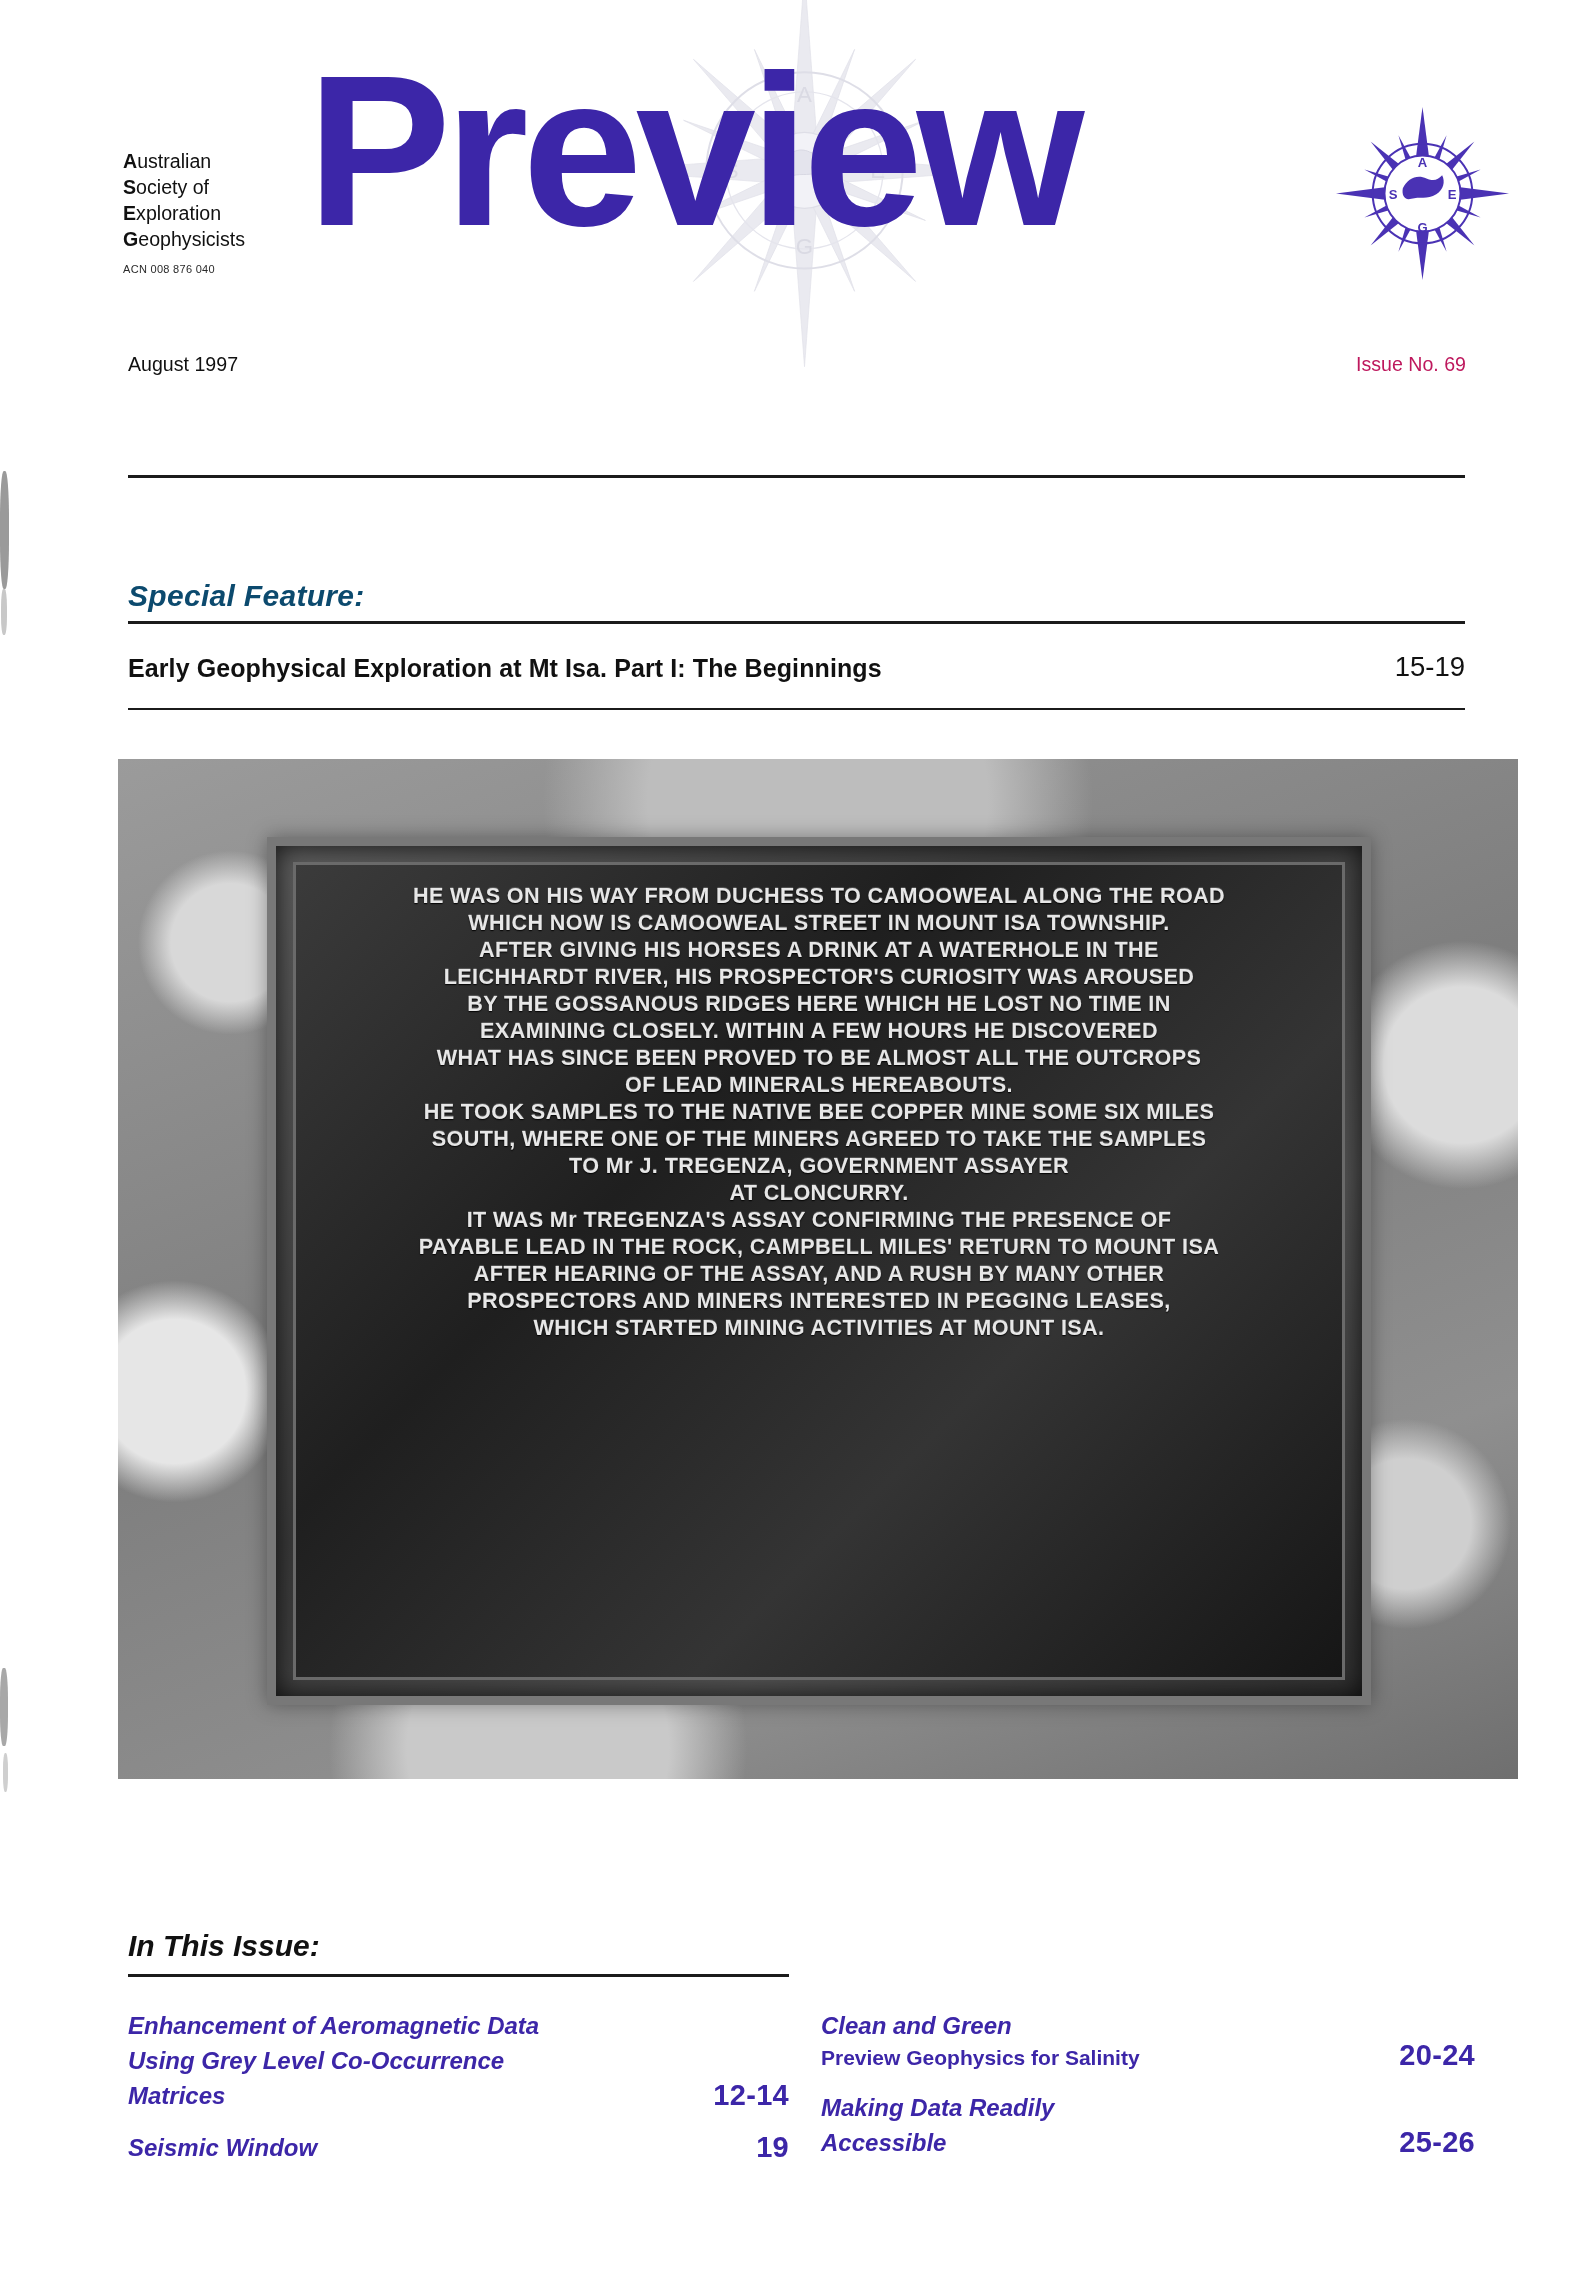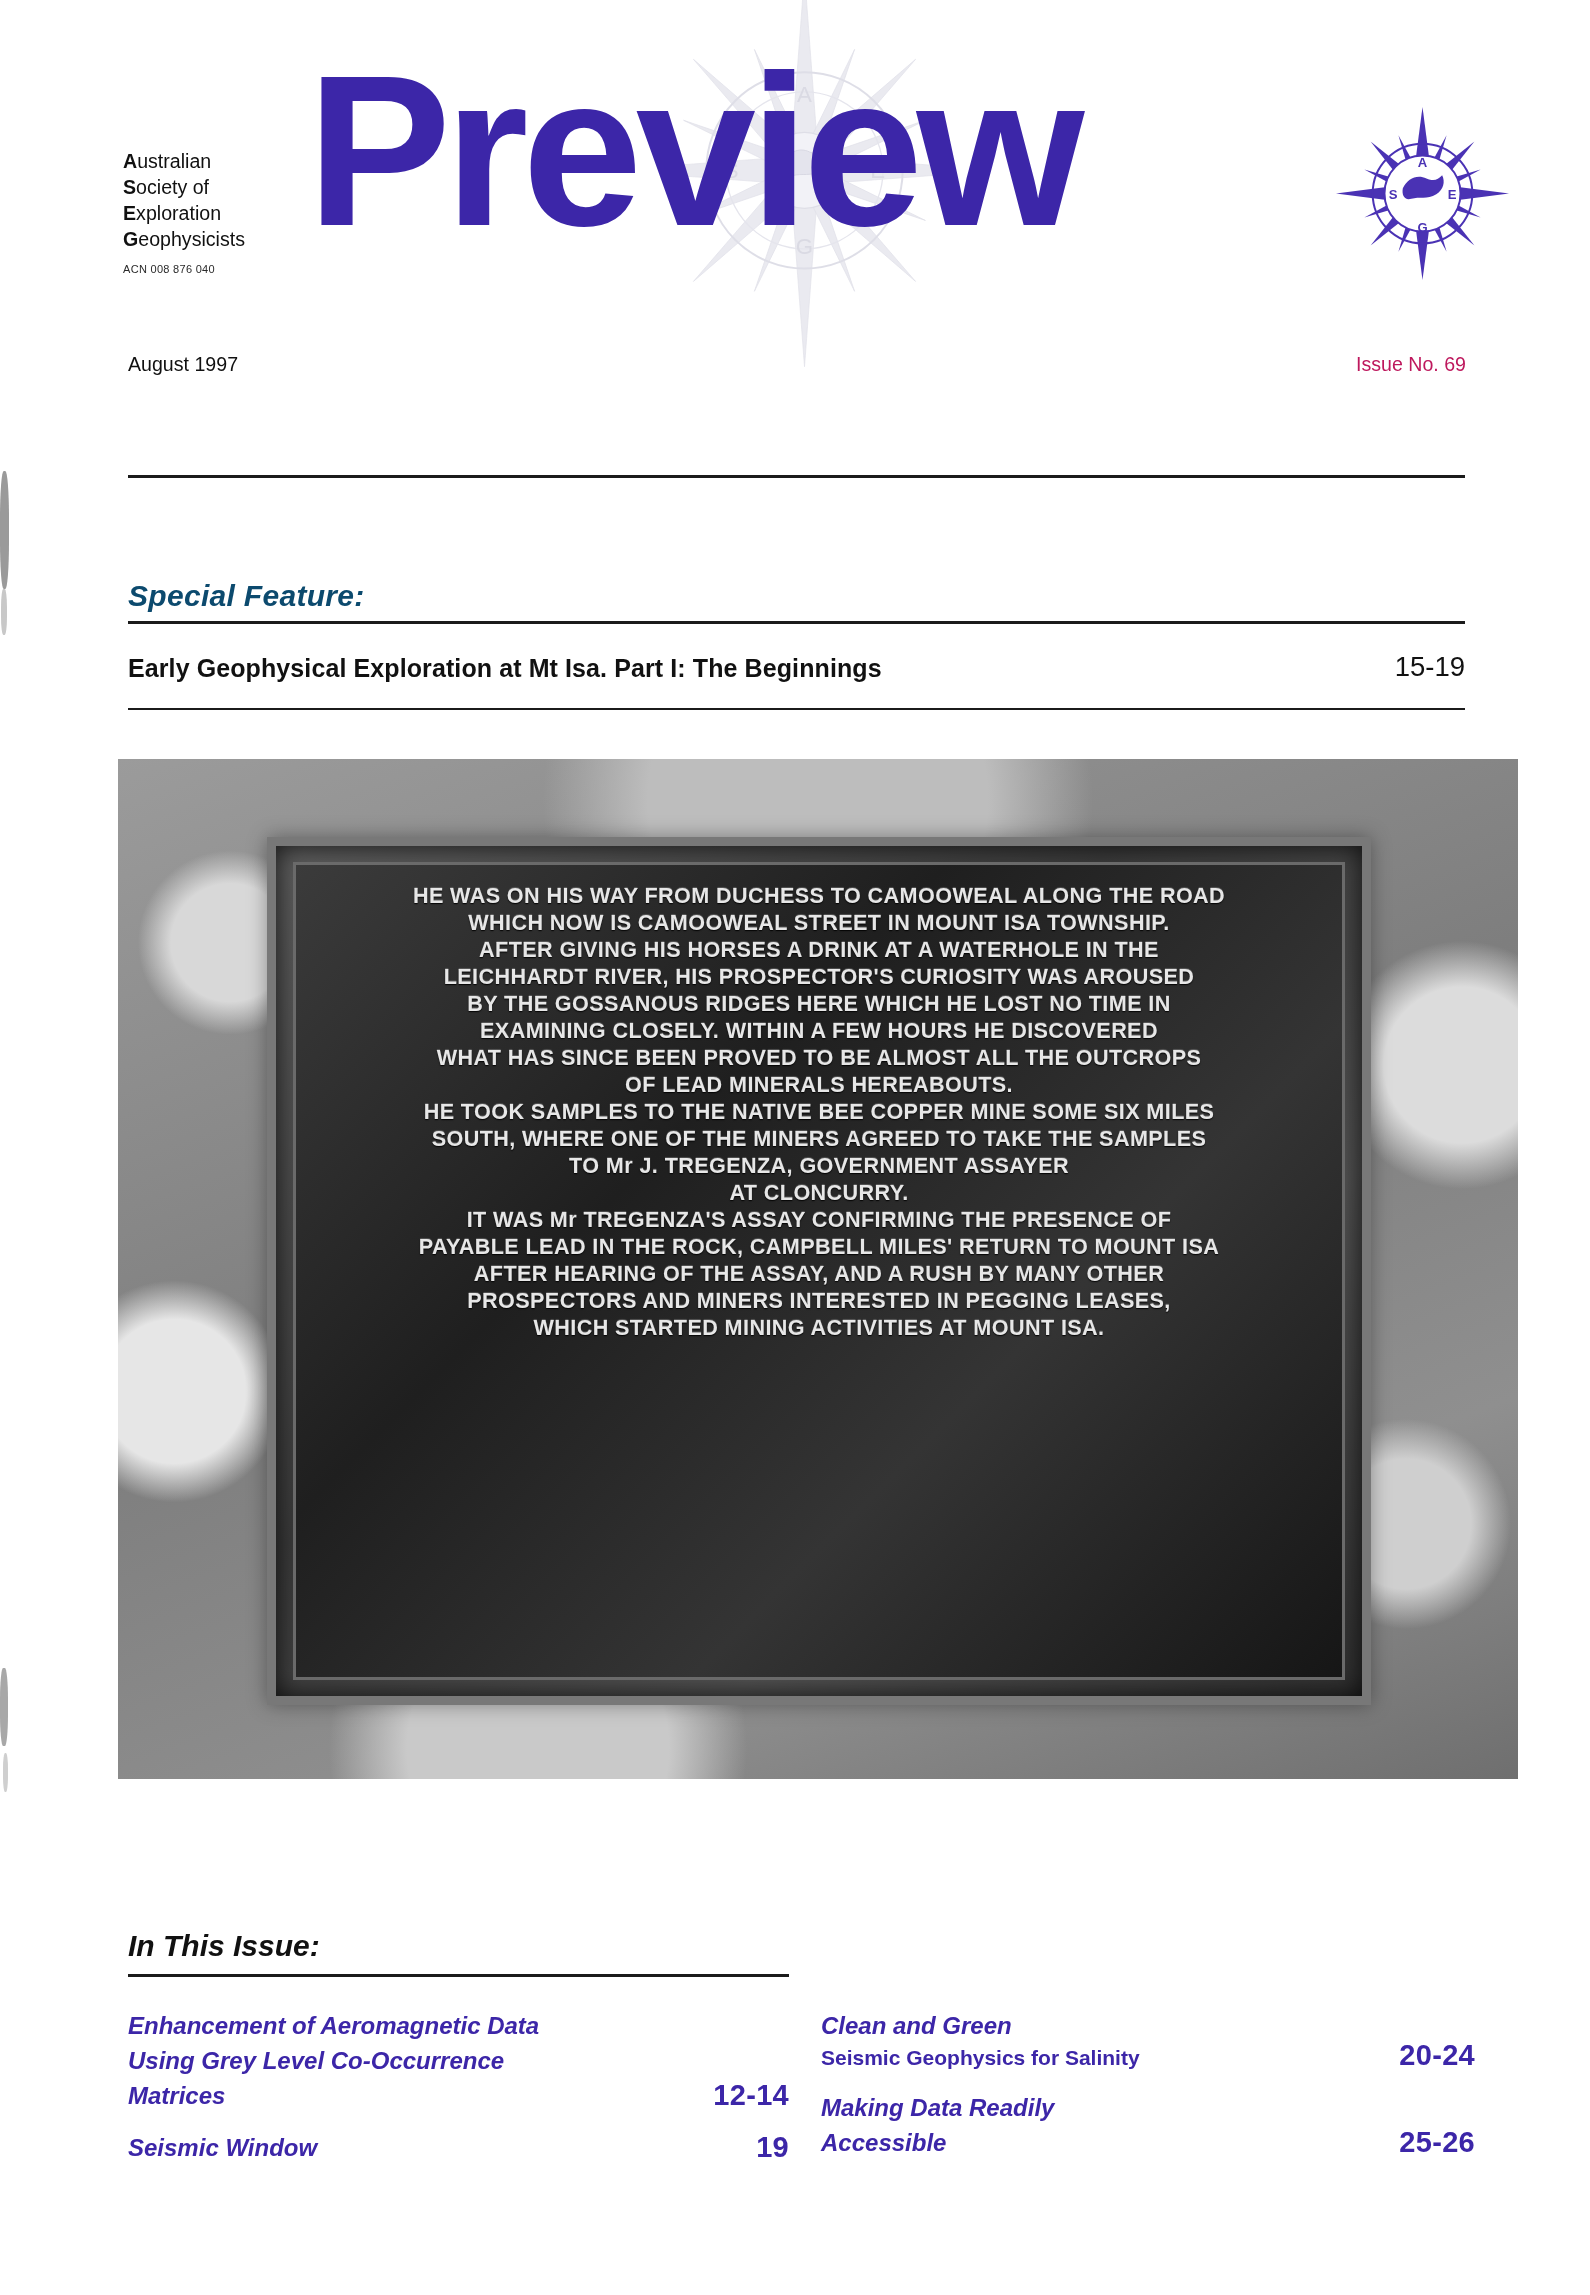--- a/index.html
+++ b/index.html
@@ -423,21 +423,21 @@
         <span class="hdr">Seismic Window</span>
       </span>
       <span class="pages">19</span>
     </div>
   </div>
 
   <div class="col col-right">
     <div class="entry">
       <span class="lines">
         <span class="hdr">Clean and Green</span>
-        <span class="sub" style="font-size:21px;line-height:30px;">Seismic Geophysics for Salinity</span>
+        <span class="sub" style="font-size:21px;line-height:30px;">Preview Geophysics for Salinity</span>
       </span>
       <span class="pages">20-24</span>
     </div>
     <div class="entry">
       <span class="lines">
         <span class="hdr">Making Data Readily</span>
         <span class="hdr">Accessible</span>
       </span>
       <span class="pages">25-26</span>
     </div>

